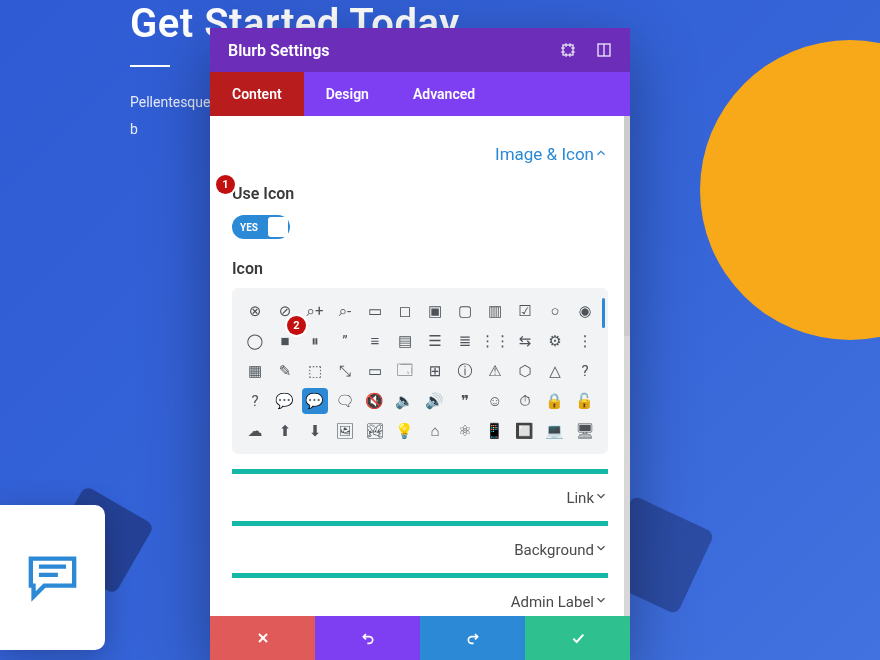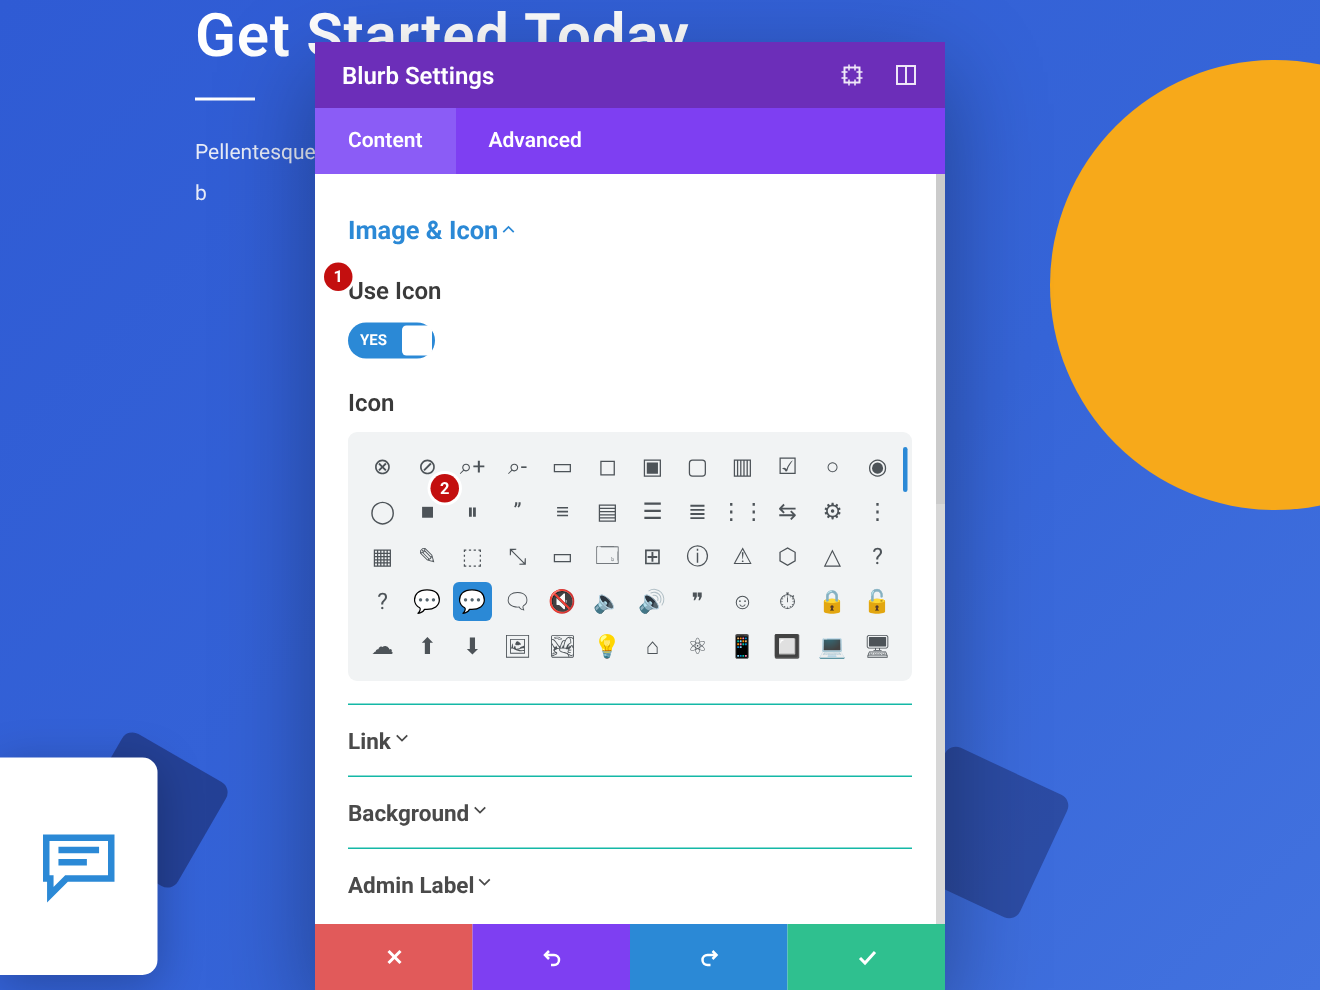--- a/index.html
+++ b/index.html
@@ -17,28 +17,28 @@
 
   .chat-card { position:absolute; left:0; bottom:10px; background:#fff; border-radius:0 10px 10px 0; width:105px; height:145px; display:flex; align-items:center; justify-content:center; box-shadow:0 6px 30px rgba(0,0,0,.25);}
   .chat-card svg { width:65px; height:65px; }
 
   .modal { position:absolute; left:210px; top:28px; width:420px; height:632px; background:#fff; box-shadow:0 20px 60px rgba(0,0,0,.35); display:flex; flex-direction:column; }
   .modal-head { background:#6c2eb9; color:#fff; height:44px; display:flex; align-items:center; padding:12px 18px; font-weight:600; font-size:16px;}
   .modal-head .spacer{flex:1;}
   .modal-head .hicon{ width:16px; height:16px; margin-left:20px; opacity:.9; display:flex; align-items:center; justify-content:center;}
   .tabs { background:#7e3ff2; display:flex; }
   .tabs .tab { color:#fff; font-size:14px; font-weight:600; padding:14px 22px; cursor:pointer; }
-  .tabs .tab.active { background:#8b5cf6; }
+  .tabs .tab.active { background:#b91c1c; }
 
   .panel-body { flex:1; overflow:auto; padding:0; position:relative; }
   .scroll-strip { position:absolute; right:0; top:0; bottom:0; width:6px; background:#d7d7d7;}
   .scroll-strip .thumb { position:absolute; top:0; width:100%; height:220px; background:#9a9a9a33;}
   
   .section { padding:14px 22px; border-bottom:1px solid transparent;}
-  .sec-head { display:flex; align-items:center; justify-content:flex-start; cursor:pointer; padding:14px 0;font-weight:bold;}
+  .sec-head { display:flex; align-items:center; justify-content:flex-end; cursor:pointer; padding:14px 0;}
   .sec-head.open .title{ color:#2b89d6; font-size:17px;}
   .sec-head .title{ color:#4a4a4a; font-size:15px;}
   .sec-head .chev { color:#4a4a4a; }
   .sec-head.open .chev { color:#2b89d6; }
 
   .label { font-size:16px; color:#3a3a3a; font-weight:600; margin:6px 0 10px; }
   .toggle { position:relative; width:58px; height:24px; border-radius:14px; background:#2b89d6; display:flex; align-items:center; padding:0 8px; color:#fff; font-size:10px; font-weight:700;margin-top:12px; }
   .toggle .knob{ position:absolute; right:2px; top:2px; width:20px; height:20px; background:#fff; border-radius:3px;}
   .toggle { background:#2b89d6; }
 
@@ -54,21 +54,21 @@
 
   .helpbar { text-align:center; font-size:12px; color:#555; padding:10px 0 0; display:flex; gap:6px; justify-content:center; align-items:center;}
   .helpbar .qm{ width:14px; height:14px; border-radius:50%; border:1.5px solid #2b89d6; color:#2b89d6; font-size:10px; font-weight:900; display:flex; align-items:center; justify-content:center;}
 
   .footer-btns { display:flex; height:44px; }
   .footer-btns .fb { flex:1; display:flex; align-items:center; justify-content:center; color:#fff; cursor:pointer;}
   .fb.red{background:#e15a5a;} .fb.purple{background:#7e3ff2;} .fb.blue{background:#2b89d6;} .fb.green{background:#2fc08f;}
   .fb svg{width:16px;height:16px;}
 
   .sec-collapsed { padding:0 22px;}
-  .sec-collapsed .sec-head { border-top:1px solid #14b8a6; }
+  .sec-collapsed .sec-head { border-top:5px solid #14b8a6; }
 </style>
 </head>
 <body>
 
 <div class="bg"></div>
 <div class="shape-orange"></div>
 <div class="shape-dark"></div>
 <div class="shape-dark2"></div>
 <div class="shape-dark3"></div>
 
@@ -101,20 +101,21 @@
     <span class="hicon">
       <svg viewBox="0 0 16 16" stroke="#fff" stroke-width="1.3" fill="none">
           <rect x="2" y="2" width="12" height="12"></rect>
           <line x1="8" y1="2" x2="8" y2="14"></line>
         </svg>
     </span>
   </div>
 
   <div class="tabs">
     <div class="tab active">Content</div>
+    <div class="tab">Design</div>
     <div class="tab">Advanced</div>
   </div>
 
   <div class="panel-body">
     <div class="scroll-strip">
         <div class="thumb"></div>
       </div>
 
     <div class="section">
       <div class="sec-head open">

